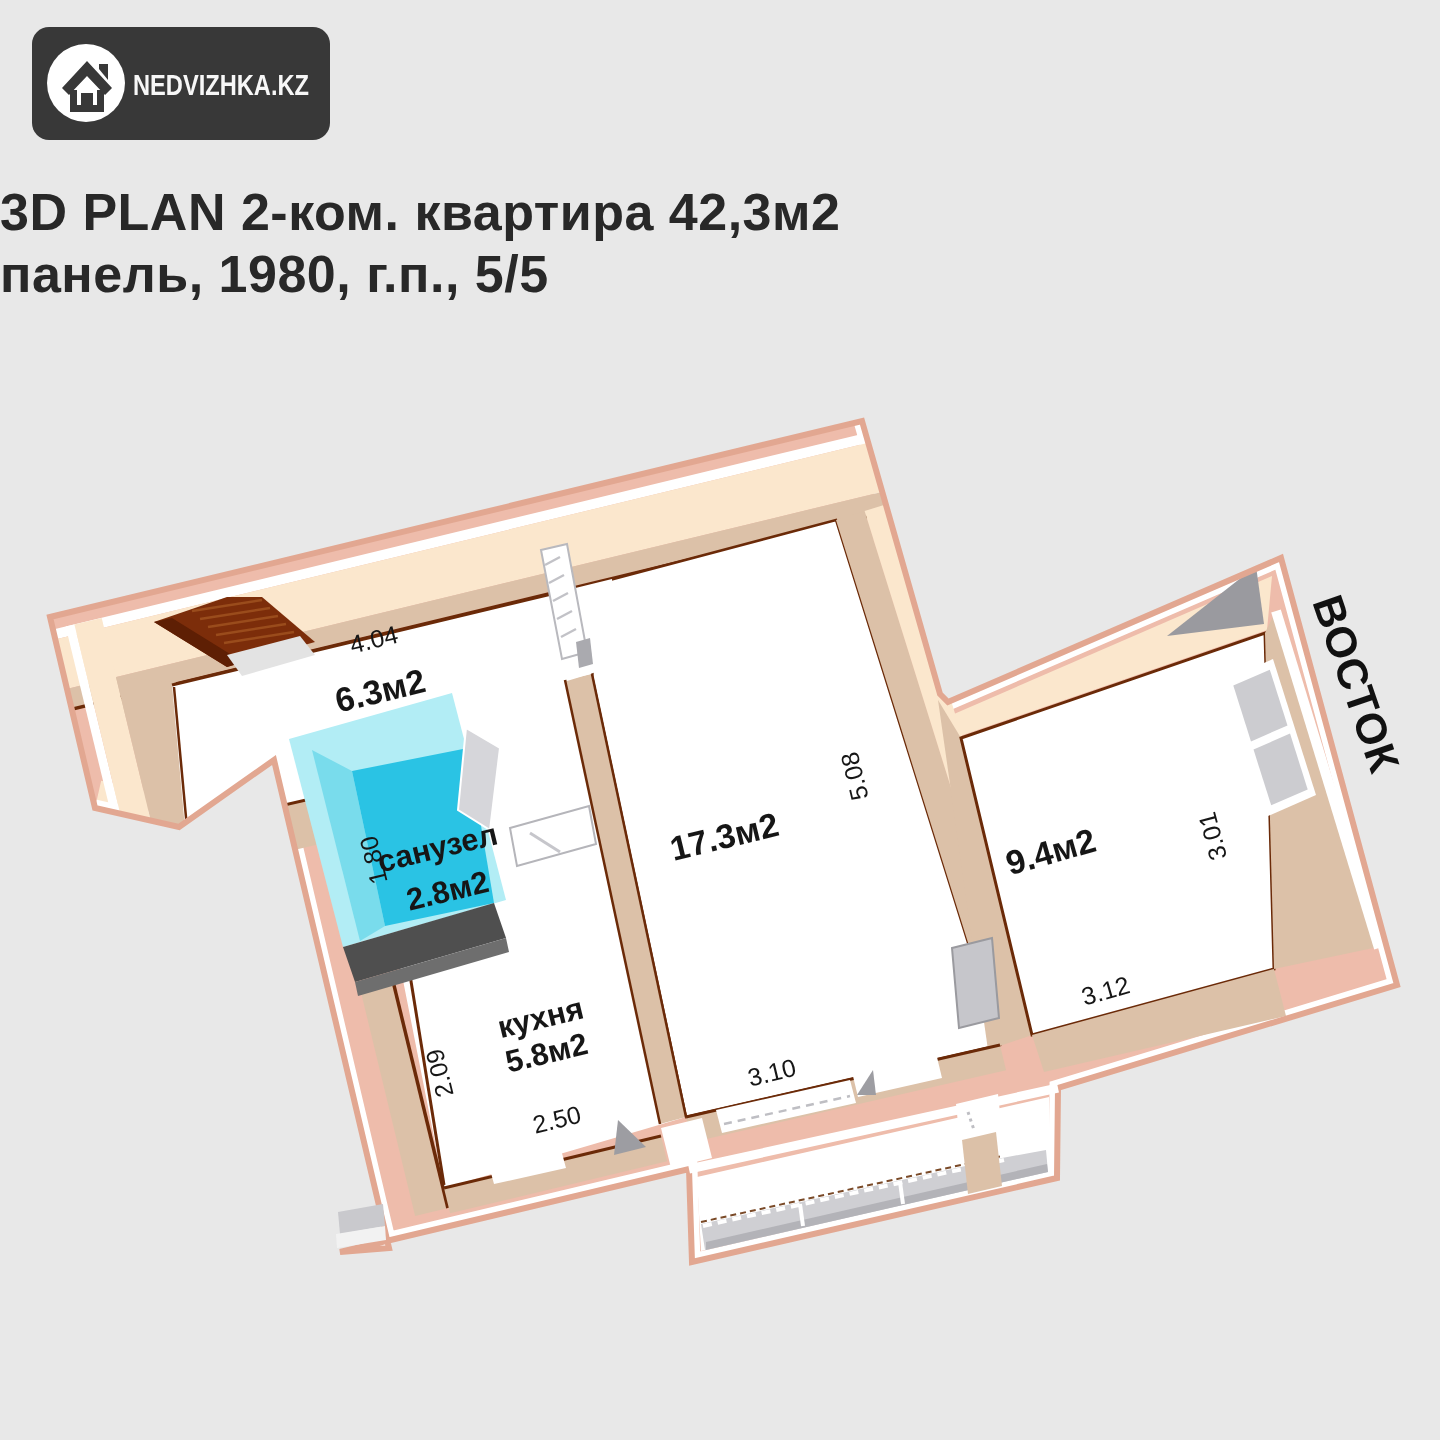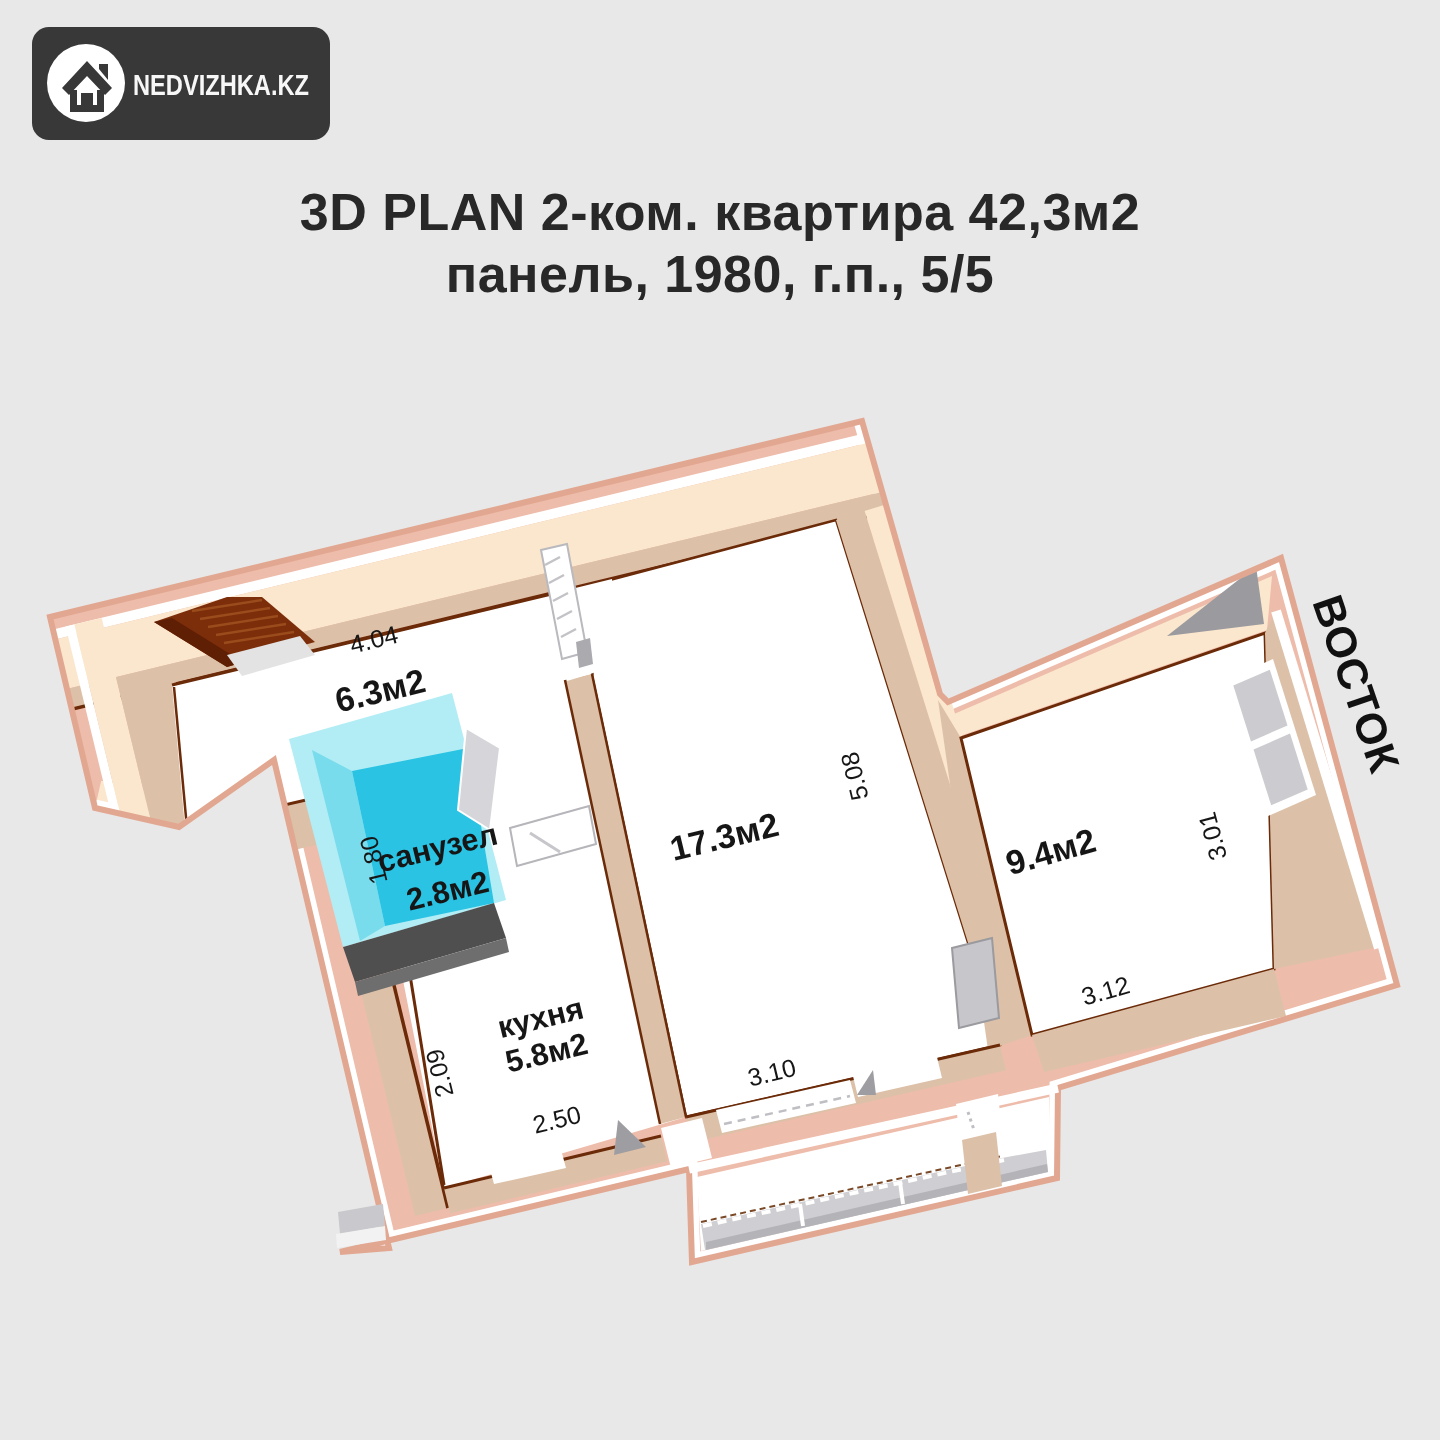--- a/index.html
+++ b/index.html
@@ -1,16 +1,16 @@
 <!DOCTYPE html>
 <html><head><meta charset="utf-8">
 <style>
 html,body{margin:0;padding:0;background:#e8e8e8;width:1440px;height:1440px;overflow:hidden}
 *{font-family:"Liberation Sans",sans-serif}
-.title{position:absolute;top:181px;left:0;width:1440px;text-align:center;color:#282828;font-weight:bold;font-size:52px;line-height:62px;letter-spacing:0.5px}
+.title{position:absolute;top:181px;left:0;width:1440px;text-align:left;color:#282828;font-weight:bold;font-size:52px;line-height:62px;letter-spacing:0.5px}
 </style></head>
 <body>
 
 <svg width="1440" height="1440" viewBox="0 0 1440 1440" style="position:absolute;left:0;top:0">
 <rect width="1440" height="1440" fill="#e8e8e8"></rect>
 
 <polygon points="50.0,617.0 862.0,421.0 940.0,694.0 948.0,702.0 1281.0,558.0 1397.0,985.0 1058.0,1088.0 1057.0,1178.0 692.0,1262.0 689.0,1169.0 340.0,1252.0 389.0,1248.0 274.0,760.0 179.0,827.0 95.0,808.0" fill="#eebcab"></polygon>
 <clipPath id="cp">
       <polygon points="50.0,617.0 862.0,421.0 940.0,694.0 948.0,702.0 1281.0,558.0 1397.0,985.0 1058.0,1088.0 1057.0,1178.0 692.0,1262.0 689.0,1169.0 340.0,1252.0 389.0,1248.0 274.0,760.0 179.0,827.0 95.0,808.0"></polygon>
     </clipPath>

